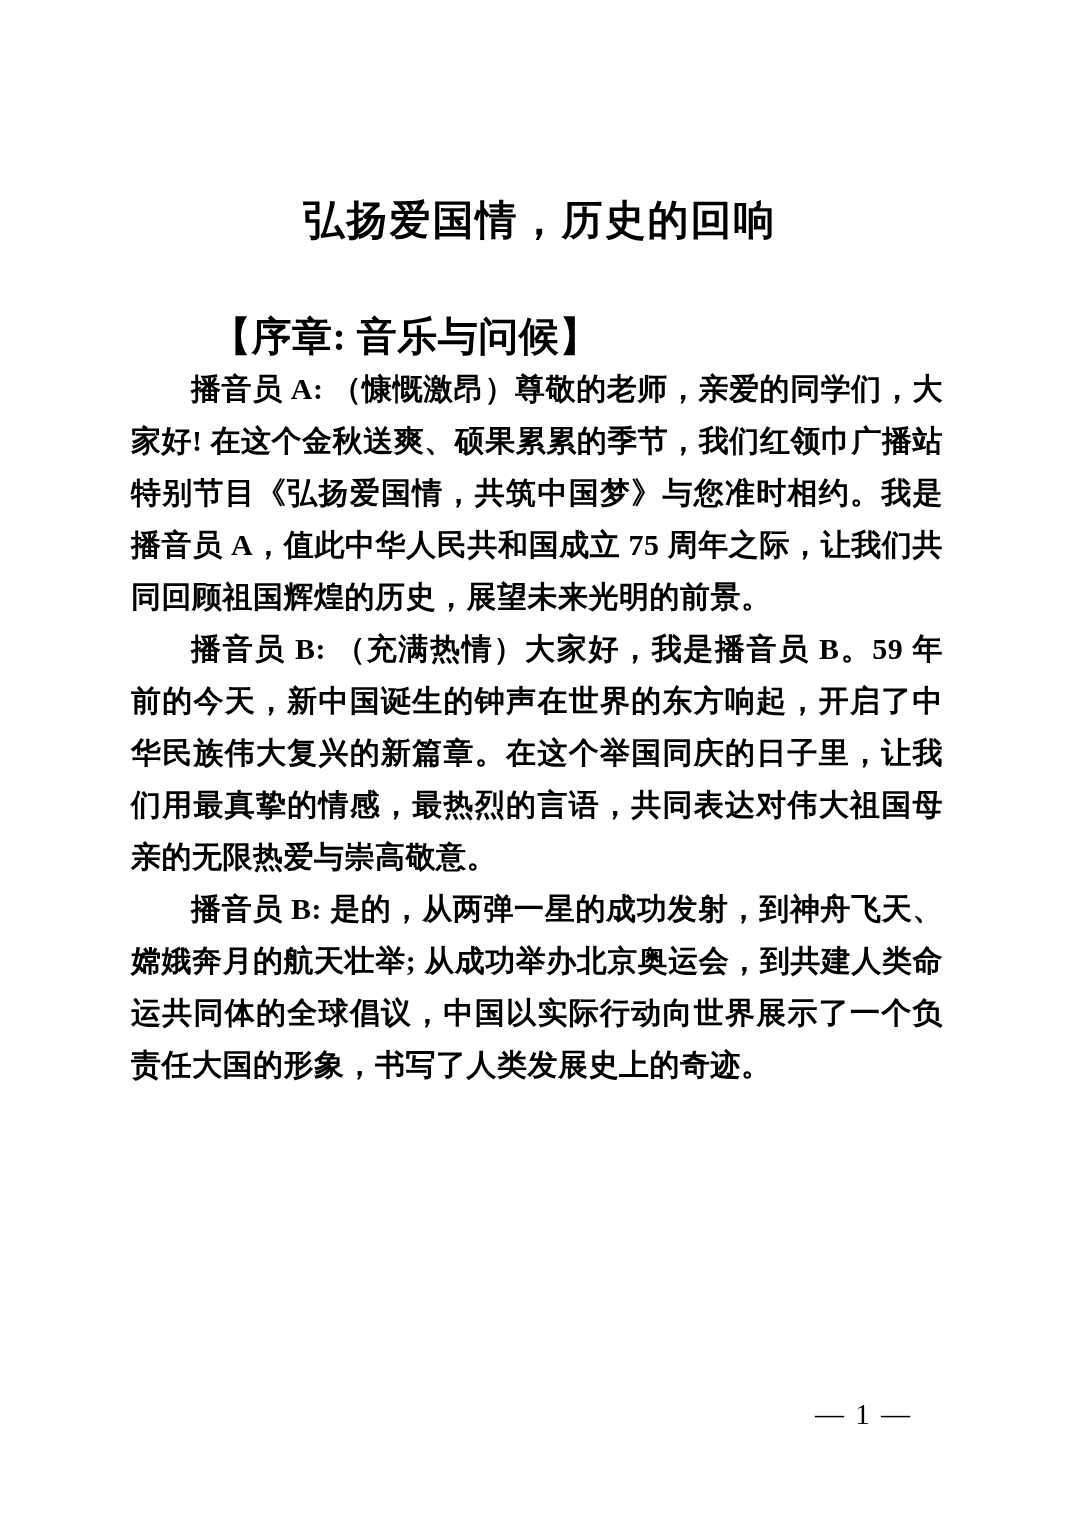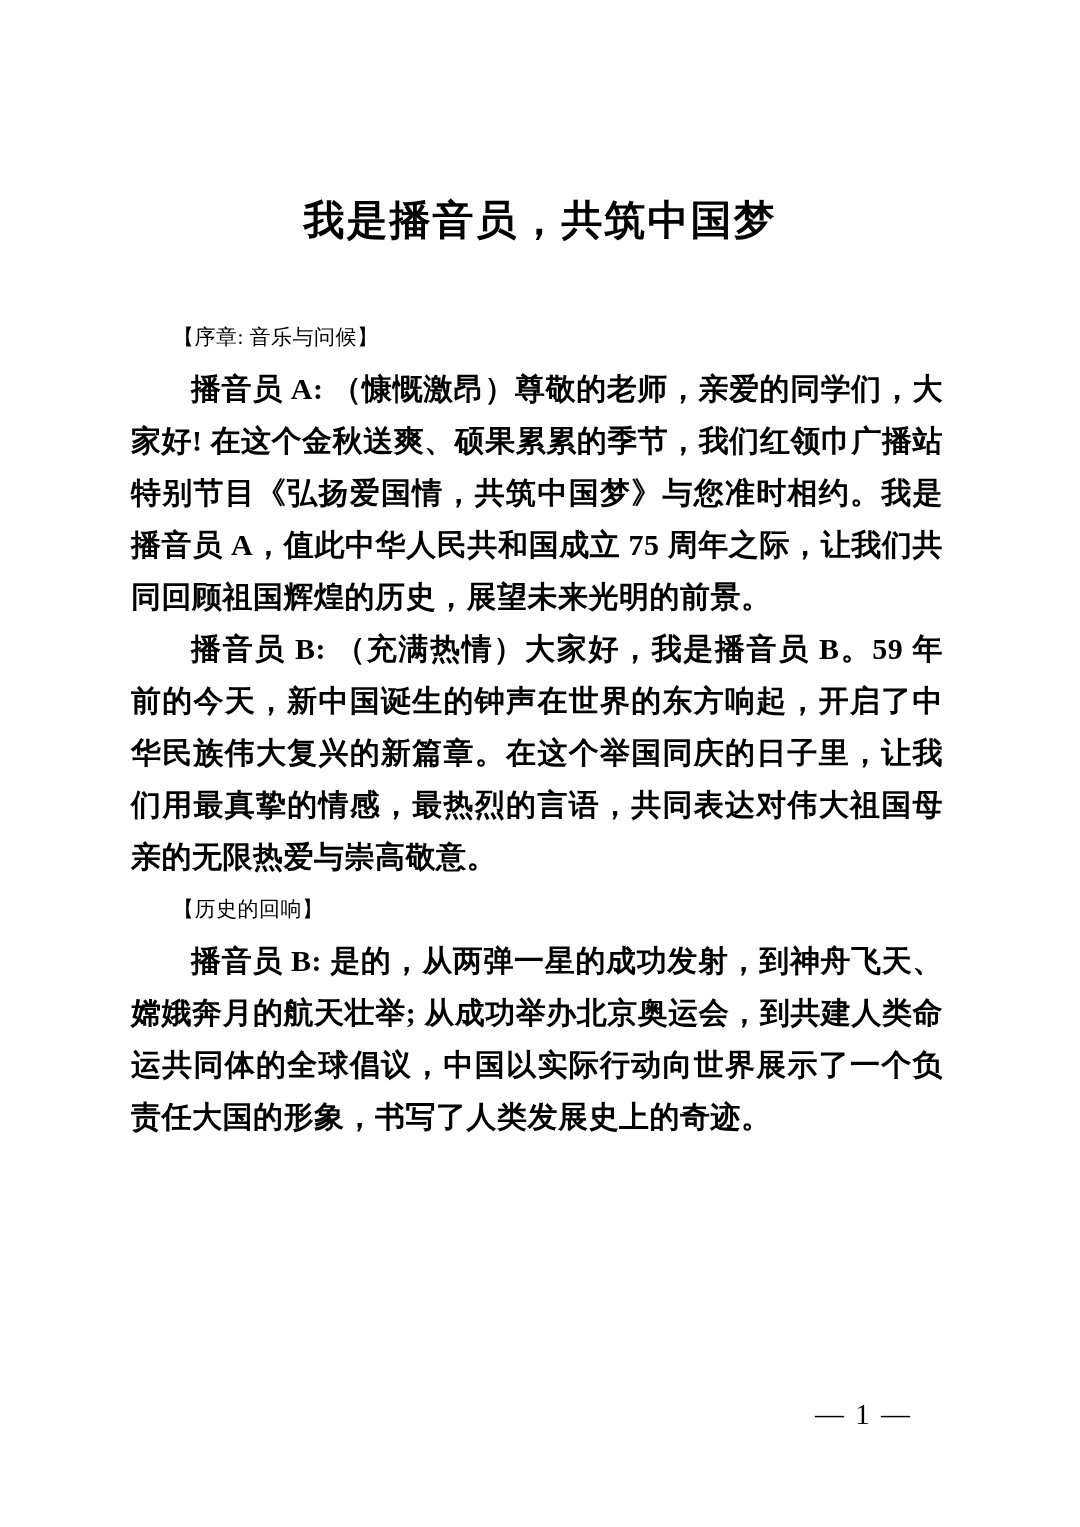--- a/index.html
+++ b/index.html
@@ -29,22 +29,22 @@
     width: 812px;
     margin: 66px 0 0 131px;
     font-size: 30px;
     line-height: 52px;
     letter-spacing: 0.5px;
     text-align: justify;
     text-justify: inter-ideograph;
   }
   .section-heading {
     text-indent: 2em;
-    font-size: 21px;
-    font-weight: normal;
+    font-size: 40px;
+    font-weight: bold;
     margin: 0;
     line-height: 52px;
   }
   .doc-paragraph {
     margin: 0;
     text-indent: 2em;
     line-height: 52px;
     font-weight: bold;
   }
   .page-footer {
@@ -53,24 +53,23 @@
     right: 168px;
     font-size: 29px;
     letter-spacing: 2px;
     color: #000000;
   }
 </style>
 </head>
 <body>
 
 <div class="page">
-  <h1 class="doc-title">我是播音员，共筑中国梦</h1>
+  <h1 class="doc-title">弘扬爱国情，历史的回响</h1>
 
   <main class="doc-body">
       <div class="section-heading">【序章: 音乐与问候】</div>
       <p class="doc-paragraph">播音员 A: （慷慨激昂）尊敬的老师，亲爱的同学们，大家好! 在这个金秋送爽、硕果累累的季节，我们红领巾广播站特别节目《弘扬爱国情，共筑中国梦》与您准时相约。我是播音员 A，值此中华人民共和国成立 75 周年之际，让我们共同回顾祖国辉煌的历史，展望未来光明的前景。</p>
       <p class="doc-paragraph">播音员 B: （充满热情）大家好，我是播音员 B。59 年前的今天，新中国诞生的钟声在世界的东方响起，开启了中华民族伟大复兴的新篇章。在这个举国同庆的日子里，让我们用最真挚的情感，最热烈的言语，共同表达对伟大祖国母亲的无限热爱与崇高敬意。</p>
-      <div class="section-heading">【历史的回响】</div>
       <p class="doc-paragraph">播音员 B: 是的，从两弹一星的成功发射，到神舟飞天、嫦娥奔月的航天壮举; 从成功举办北京奥运会，到共建人类命运共同体的全球倡议，中国以实际行动向世界展示了一个负责任大国的形象，书写了人类发展史上的奇迹。</p>
     </main>
 
   <div class="page-footer">— 1 —</div>
 </div>
 
 </body></html>

